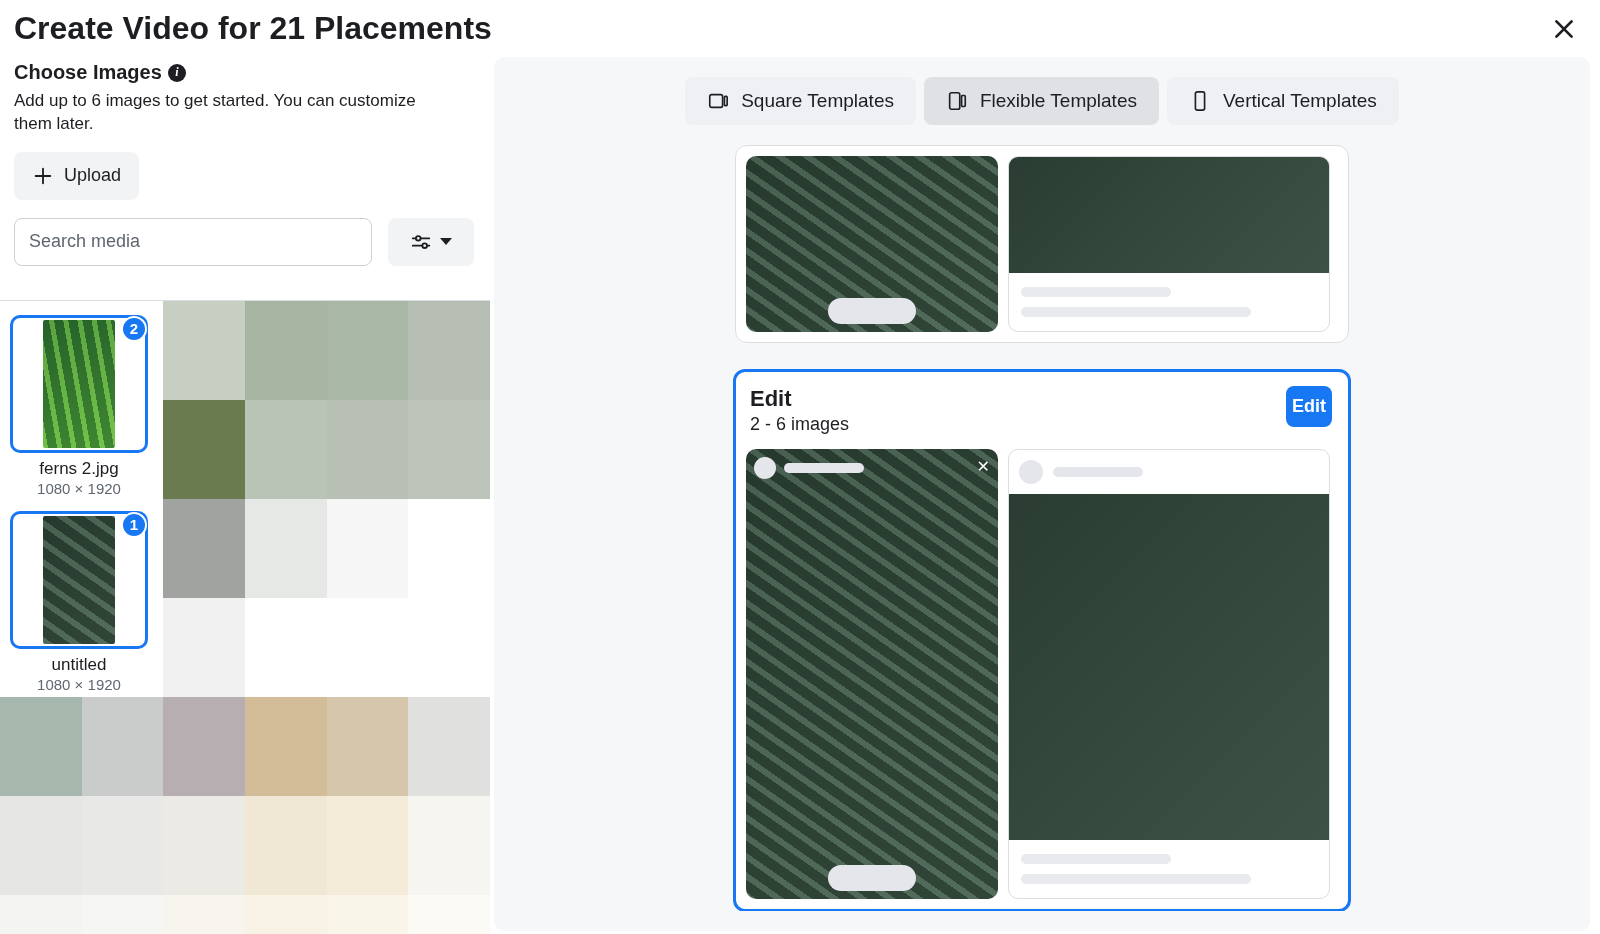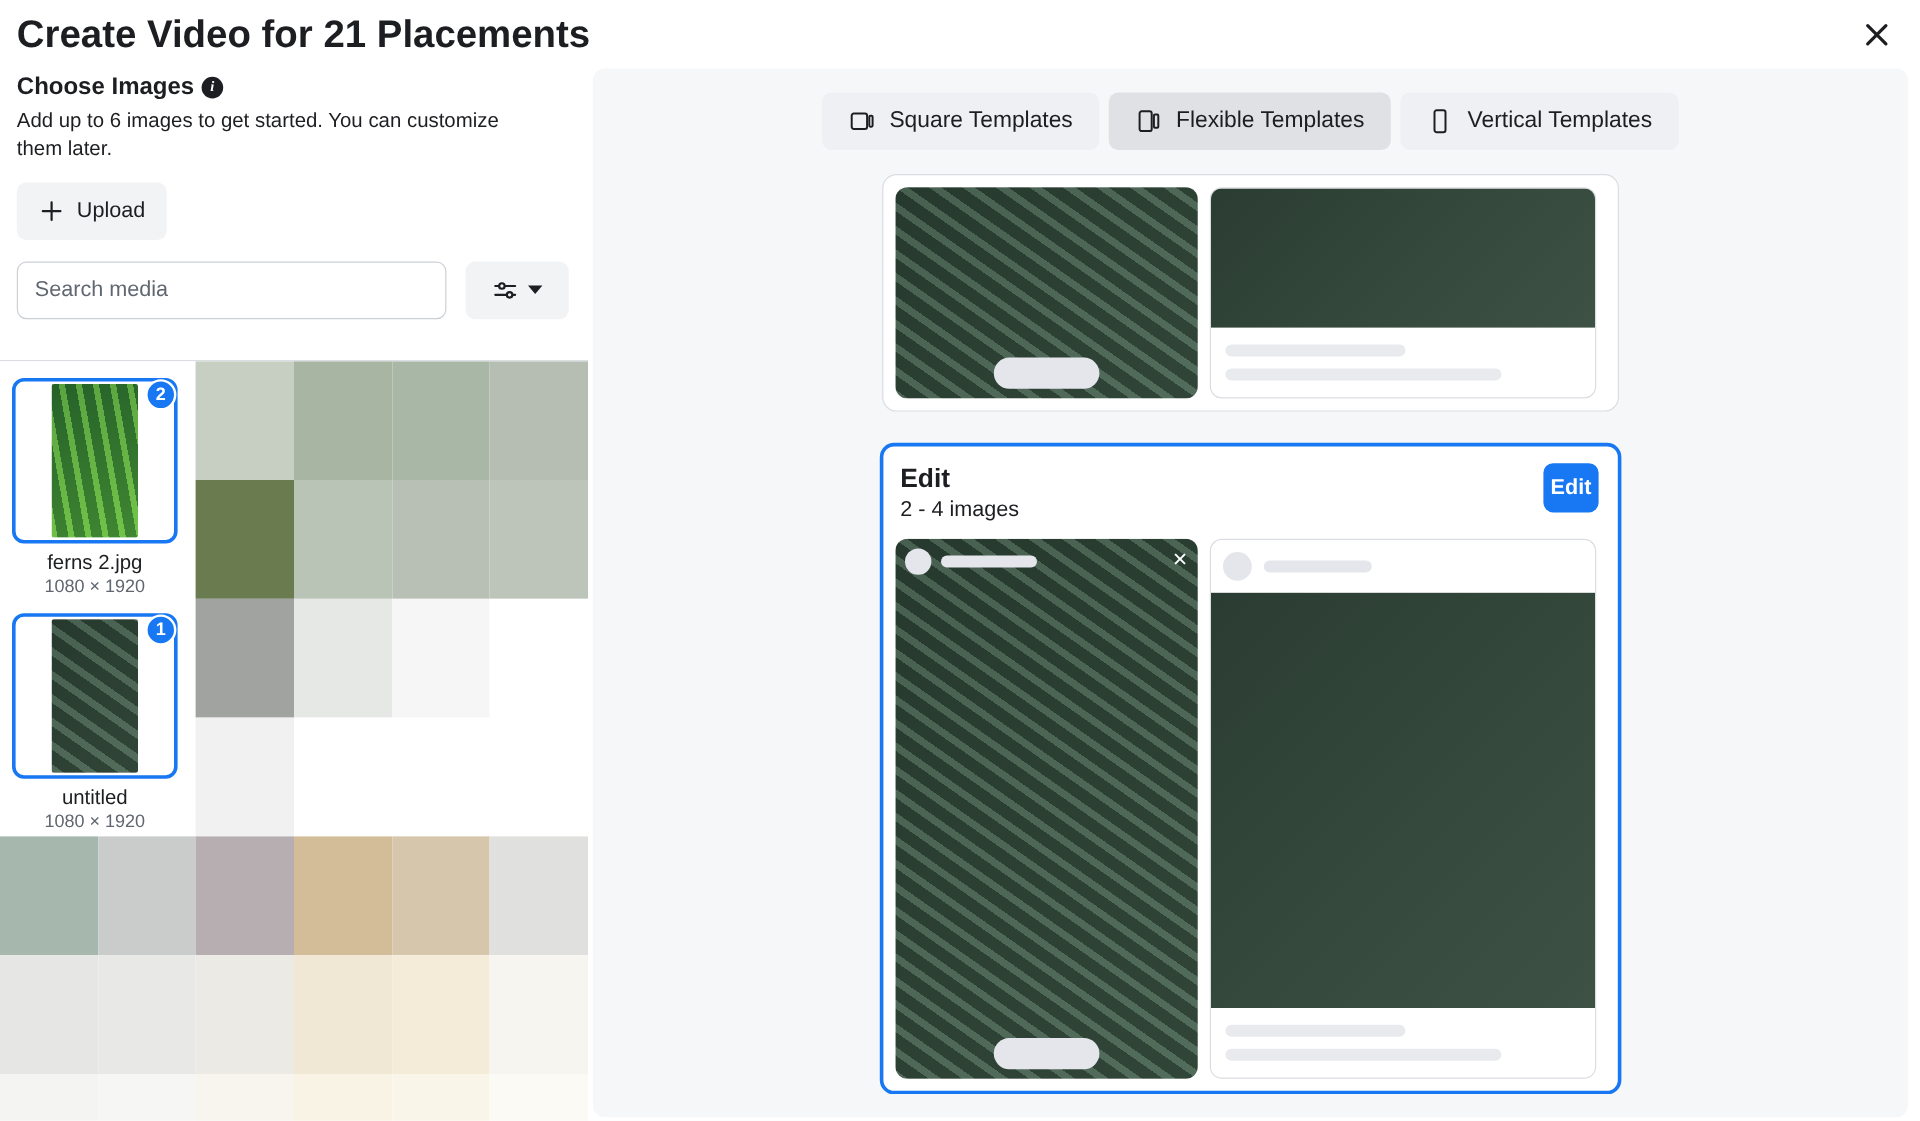--- a/index.html
+++ b/index.html
@@ -216,21 +216,21 @@
             <div class="line1"></div>
             <div class="line2"></div>
           </div>
         </div>
       </div>
 
       <div class="template-card selected">
         <div class="card-header">
           <div>
             <div class="card-title">Edit</div>
-            <div class="card-sub">2 - 4 images</div>
+            <div class="card-sub">2 - 6 images</div>
           </div>
           <button class="edit-btn">Edit</button>
         </div>
         <div class="preview-row">
           <div class="prev-story fern-pattern">
             <div class="topbar">
               <div class="avatar"></div>
               <div class="nameplate"></div>
             </div>
             <div class="xicon">✕</div>

